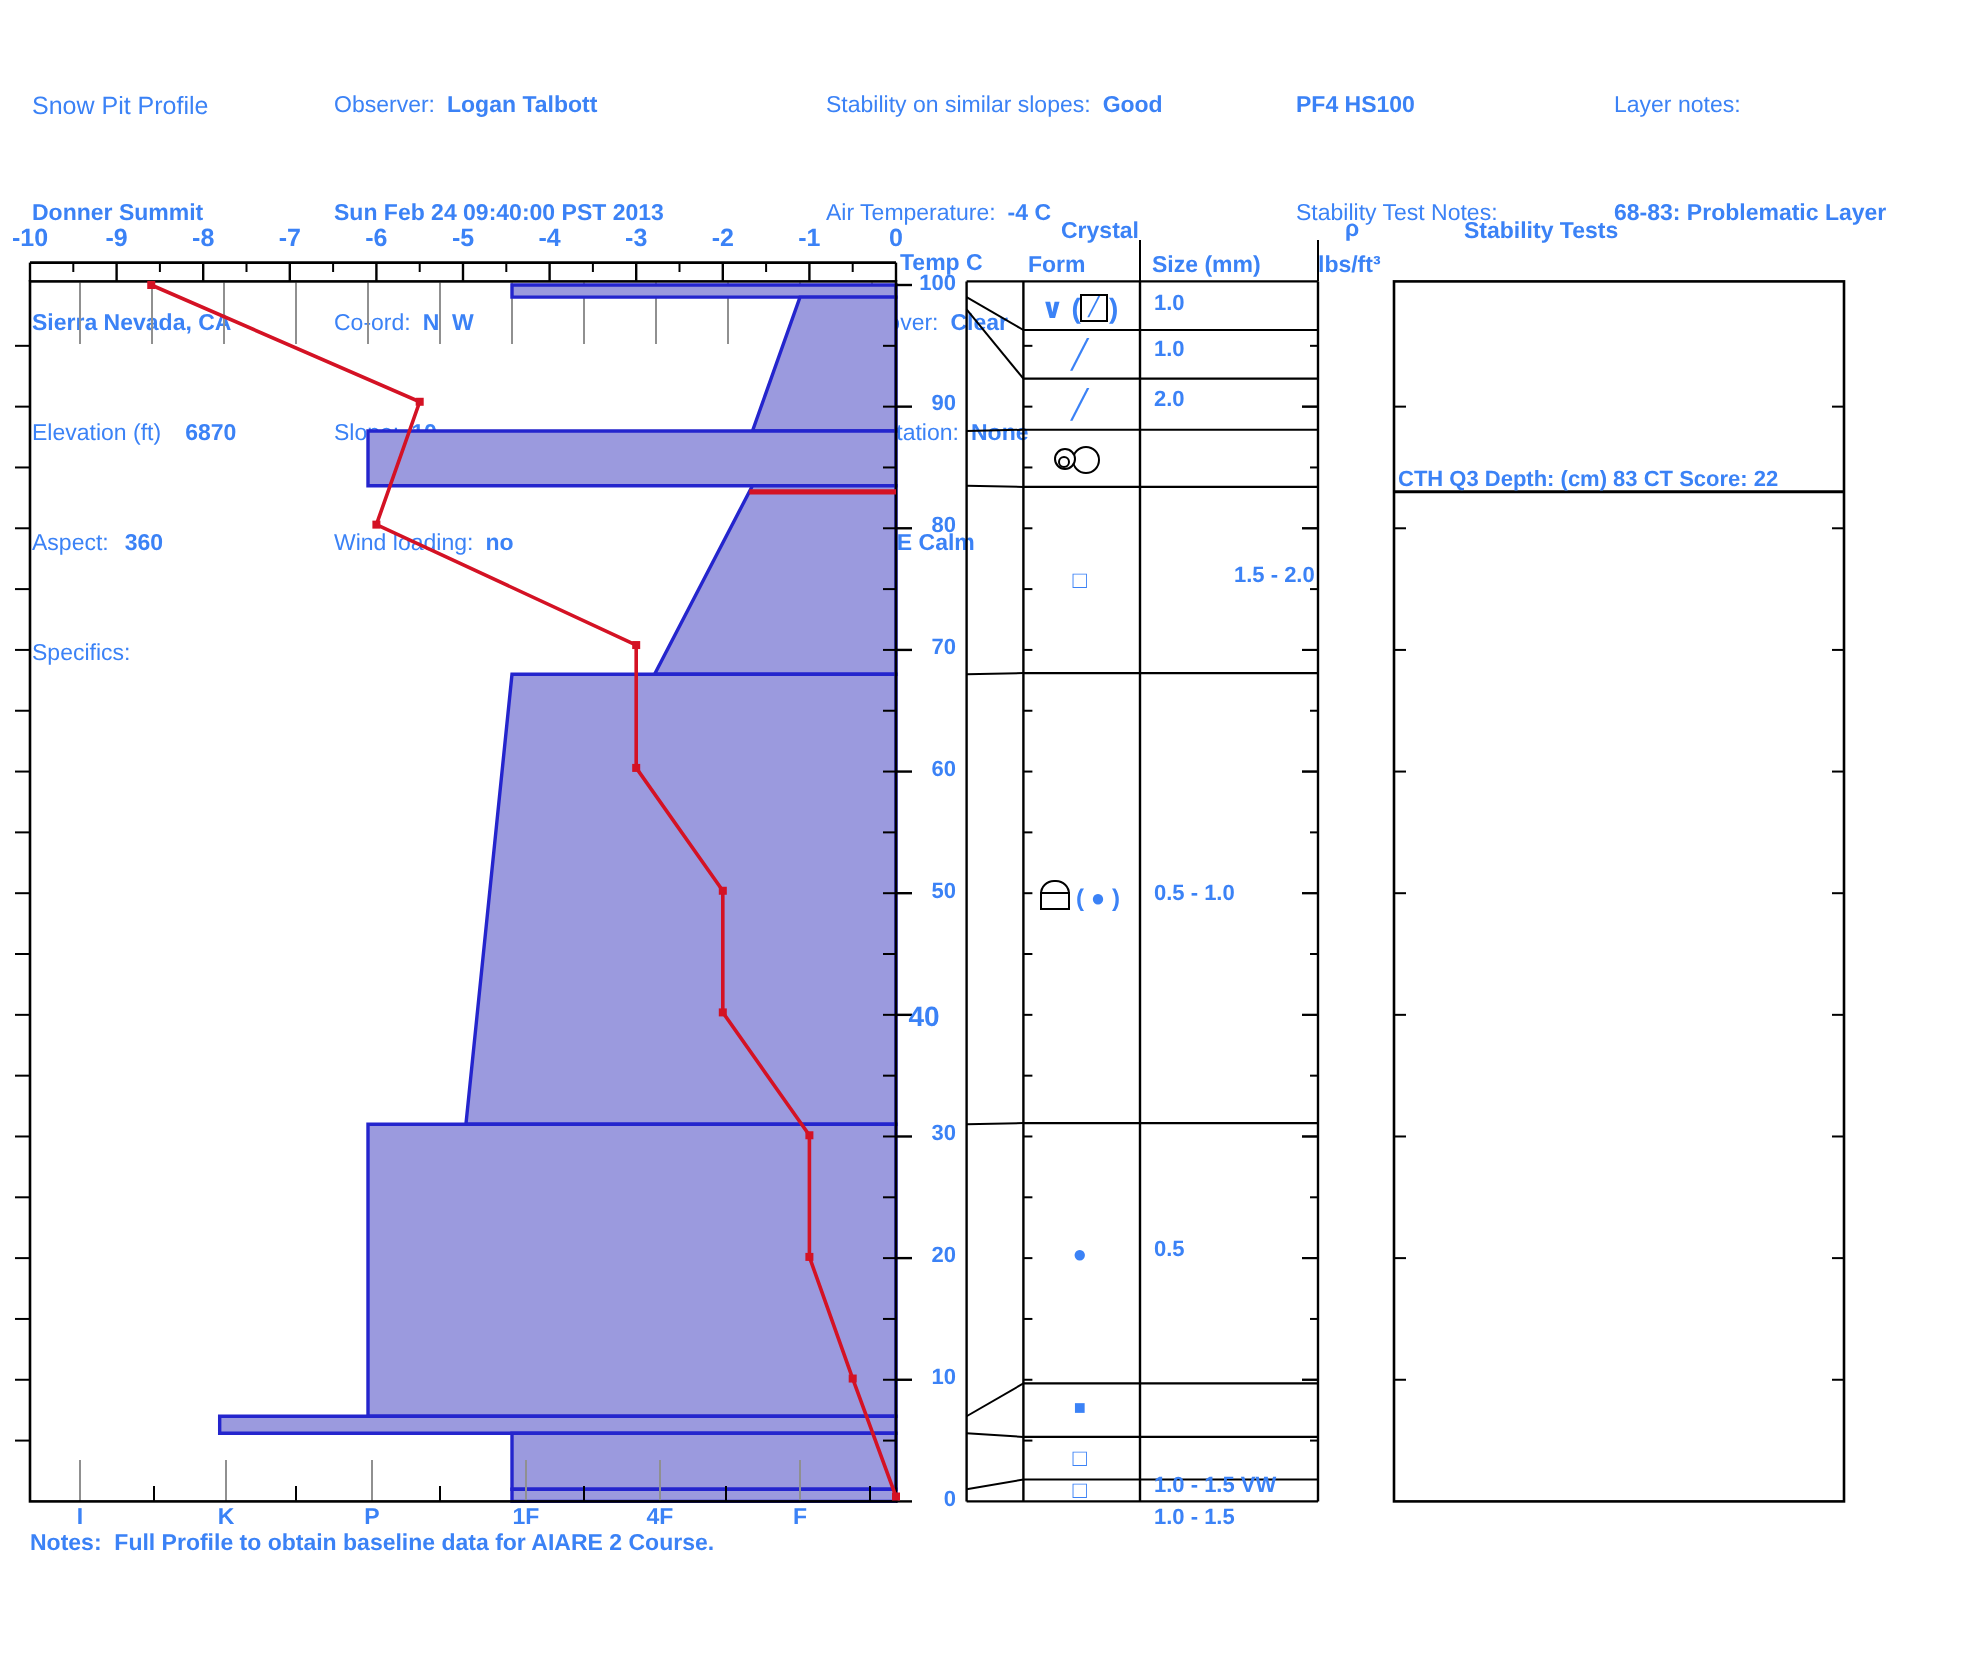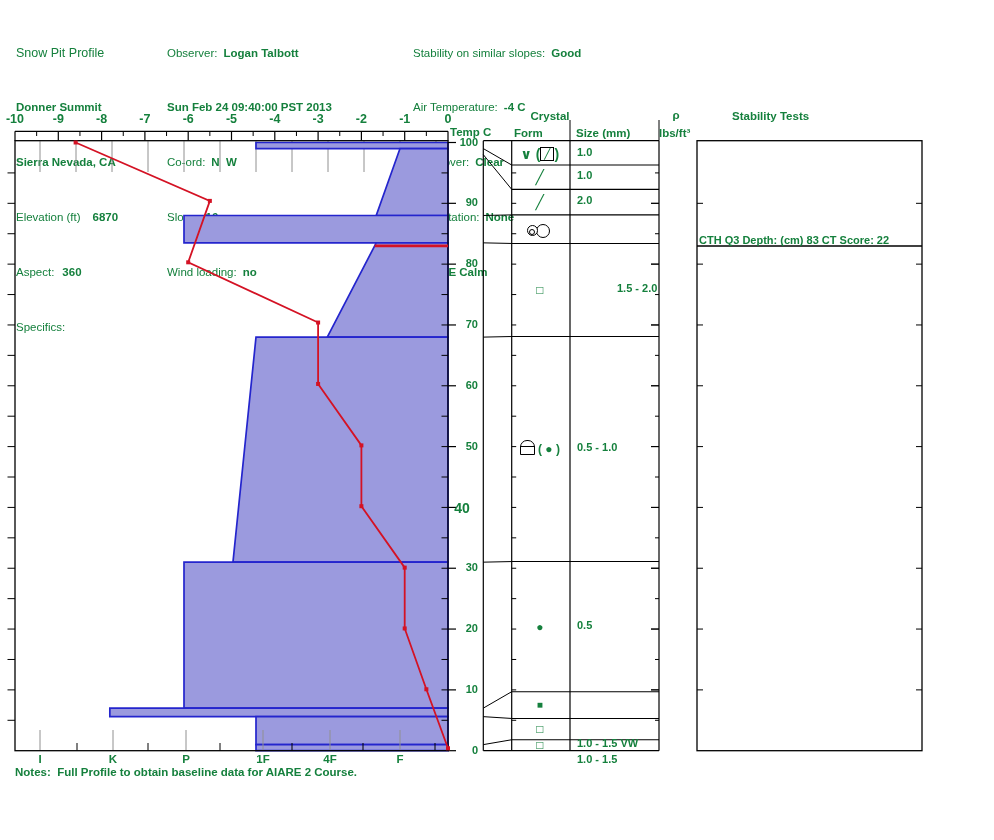--- a/index.html
+++ b/index.html
@@ -1,17 +1,17 @@
 <!DOCTYPE html>
 <html><head>
 <meta charset="utf-8">
 <style>
   html,body{margin:0;padding:0;background:#fff;}
   #app{position:relative;width:994px;height:840px;background:#fff;overflow:hidden;
-       font-family:"Liberation Sans","DejaVu Sans",sans-serif;color:#15803d;}
+       font-family:"Liberation Sans","DejaVu Sans",sans-serif;color:#3b82f6;}
   #chart-svg{position:absolute;left:0;top:0;}
   .hcol{position:absolute;top:7px;font-size:11.5px;line-height:18.3px;white-space:pre;}
   .hl{height:18.3px;}
   .ttl{font-size:12.5px;}
   .v{font-weight:bold;margin-left:6px;}
   .m12{margin-left:12px;} .m26{margin-left:8px;}
   .b{font-weight:bold;}
   .abs{position:absolute;white-space:pre;}
   .colhdr{position:absolute;font-size:11.5px;font-weight:bold;white-space:pre;}
   .bx{display:inline-block;width:12px;height:12px;border:1.6px solid #000;
@@ -49,21 +49,29 @@
   </div>
 
   <div class="hcol" style="left:413px">
     <div class="hl"><span>Stability on similar slopes:</span><span class="v">Good</span></div>
     <div class="hl"><span>Air Temperature:</span><span class="v">-4 C</span></div>
     <div class="hl"><span>Sky Cover:</span><span class="v">Clear</span></div>
     <div class="hl"><span>Precipitation:</span><span class="v">None</span></div>
     <div class="hl"><span>Wind:</span><span class="v">E Calm</span></div>
   </div>
 
-
+  <div class="hcol" style="left:648px">
+    <div class="hl b">PF4 HS100</div>
+    <div class="hl">Stability Test Notes:</div>
+  </div>
+
+  <div class="hcol" style="left:807px">
+    <div class="hl">Layer notes:</div>
+    <div class="hl b">68-83: Problematic Layer</div>
+  </div>
 
   <svg id="chart-svg" width="994" height="840">
       <line x1="40" y1="141.2" x2="40" y2="172" stroke="#909090" stroke-width="1"></line>
       <line x1="76" y1="141.2" x2="76" y2="172" stroke="#909090" stroke-width="1"></line>
       <line x1="112" y1="141.2" x2="112" y2="172" stroke="#909090" stroke-width="1"></line>
       <line x1="148" y1="141.2" x2="148" y2="172" stroke="#909090" stroke-width="1"></line>
       <line x1="184" y1="141.2" x2="184" y2="172" stroke="#909090" stroke-width="1"></line>
       <line x1="220" y1="141.2" x2="220" y2="172" stroke="#909090" stroke-width="1"></line>
       <line x1="256" y1="141.2" x2="256" y2="172" stroke="#909090" stroke-width="1"></line>
       <line x1="292" y1="141.2" x2="292" y2="172" stroke="#909090" stroke-width="1"></line>

